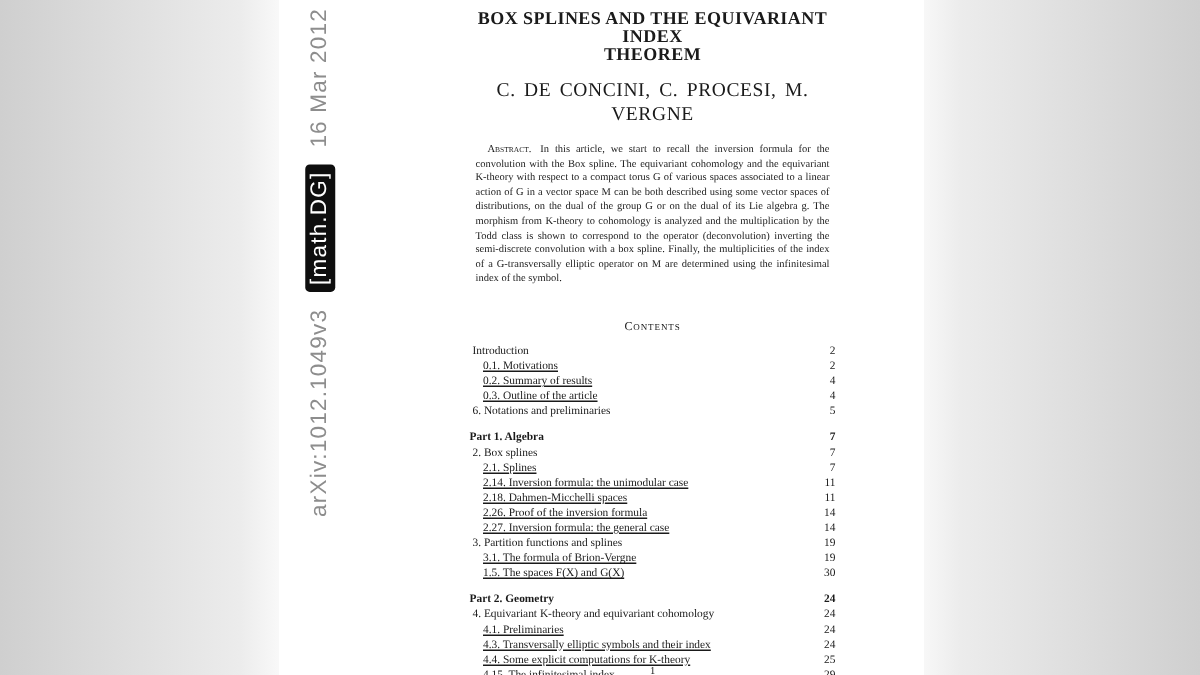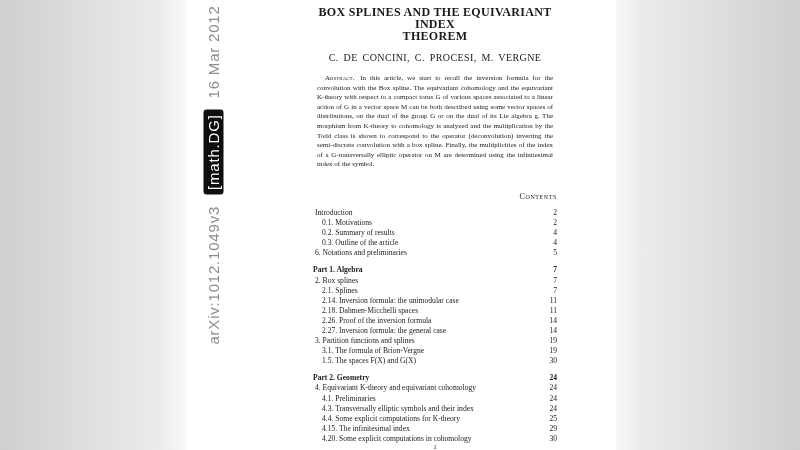--- a/index.html
+++ b/index.html
@@ -50,60 +50,60 @@
   .title {
     text-align: center;
     font-weight: bold;
     font-size: 12px;
     line-height: 12px;
     letter-spacing: 0.3px;
   }
   .authors {
     margin-top: 10px;
     text-align: center;
-    font-size: 10px;
+    font-size: 13px;
     letter-spacing: 0.4px;
     word-spacing: 2px;
   }
   .abstract {
     margin-top: 11px;
     padding: 0 4px;
     font-size: 7px;
     line-height: 9.6px;
     text-align: justify;
     text-indent: 8px;
   }
   .abstract .sc {
     font-variant: small-caps;
     margin-right: 2px;
   }
   .contents-heading {
     margin-top: 22px;
-    text-align: right;
+    text-align: center;
     font-variant: small-caps;
     font-size: 8px;
     letter-spacing: 0.6px;
   }
   .toc {
     margin-top: 7px;
     font-size: 7.6px;
   }
   .toc-row {
     display: flex;
     align-items: baseline;
     line-height: 10.1px;
   }
   .toc-row.part {
     font-weight: bold;
     margin-top: 7px;
     align-items: flex-end;
   }
   .toc-label { flex: 1; white-space: nowrap; overflow: hidden; }
   .toc-row.lvl1 .toc-label { padding-left: 2px; }
-  .toc-row.lvl2 .toc-label { padding-left: 9px; }
+  .toc-row.lvl2 .toc-label { padding-left: 9px; text-decoration: underline; }
   .toc-page {
     min-width: 14px;
     text-align: right;
   }
   .footer-page {
     position: absolute;
     left: 313px; top: 443px;
     width: 244px;
     text-align: center;
     font-size: 7px;

